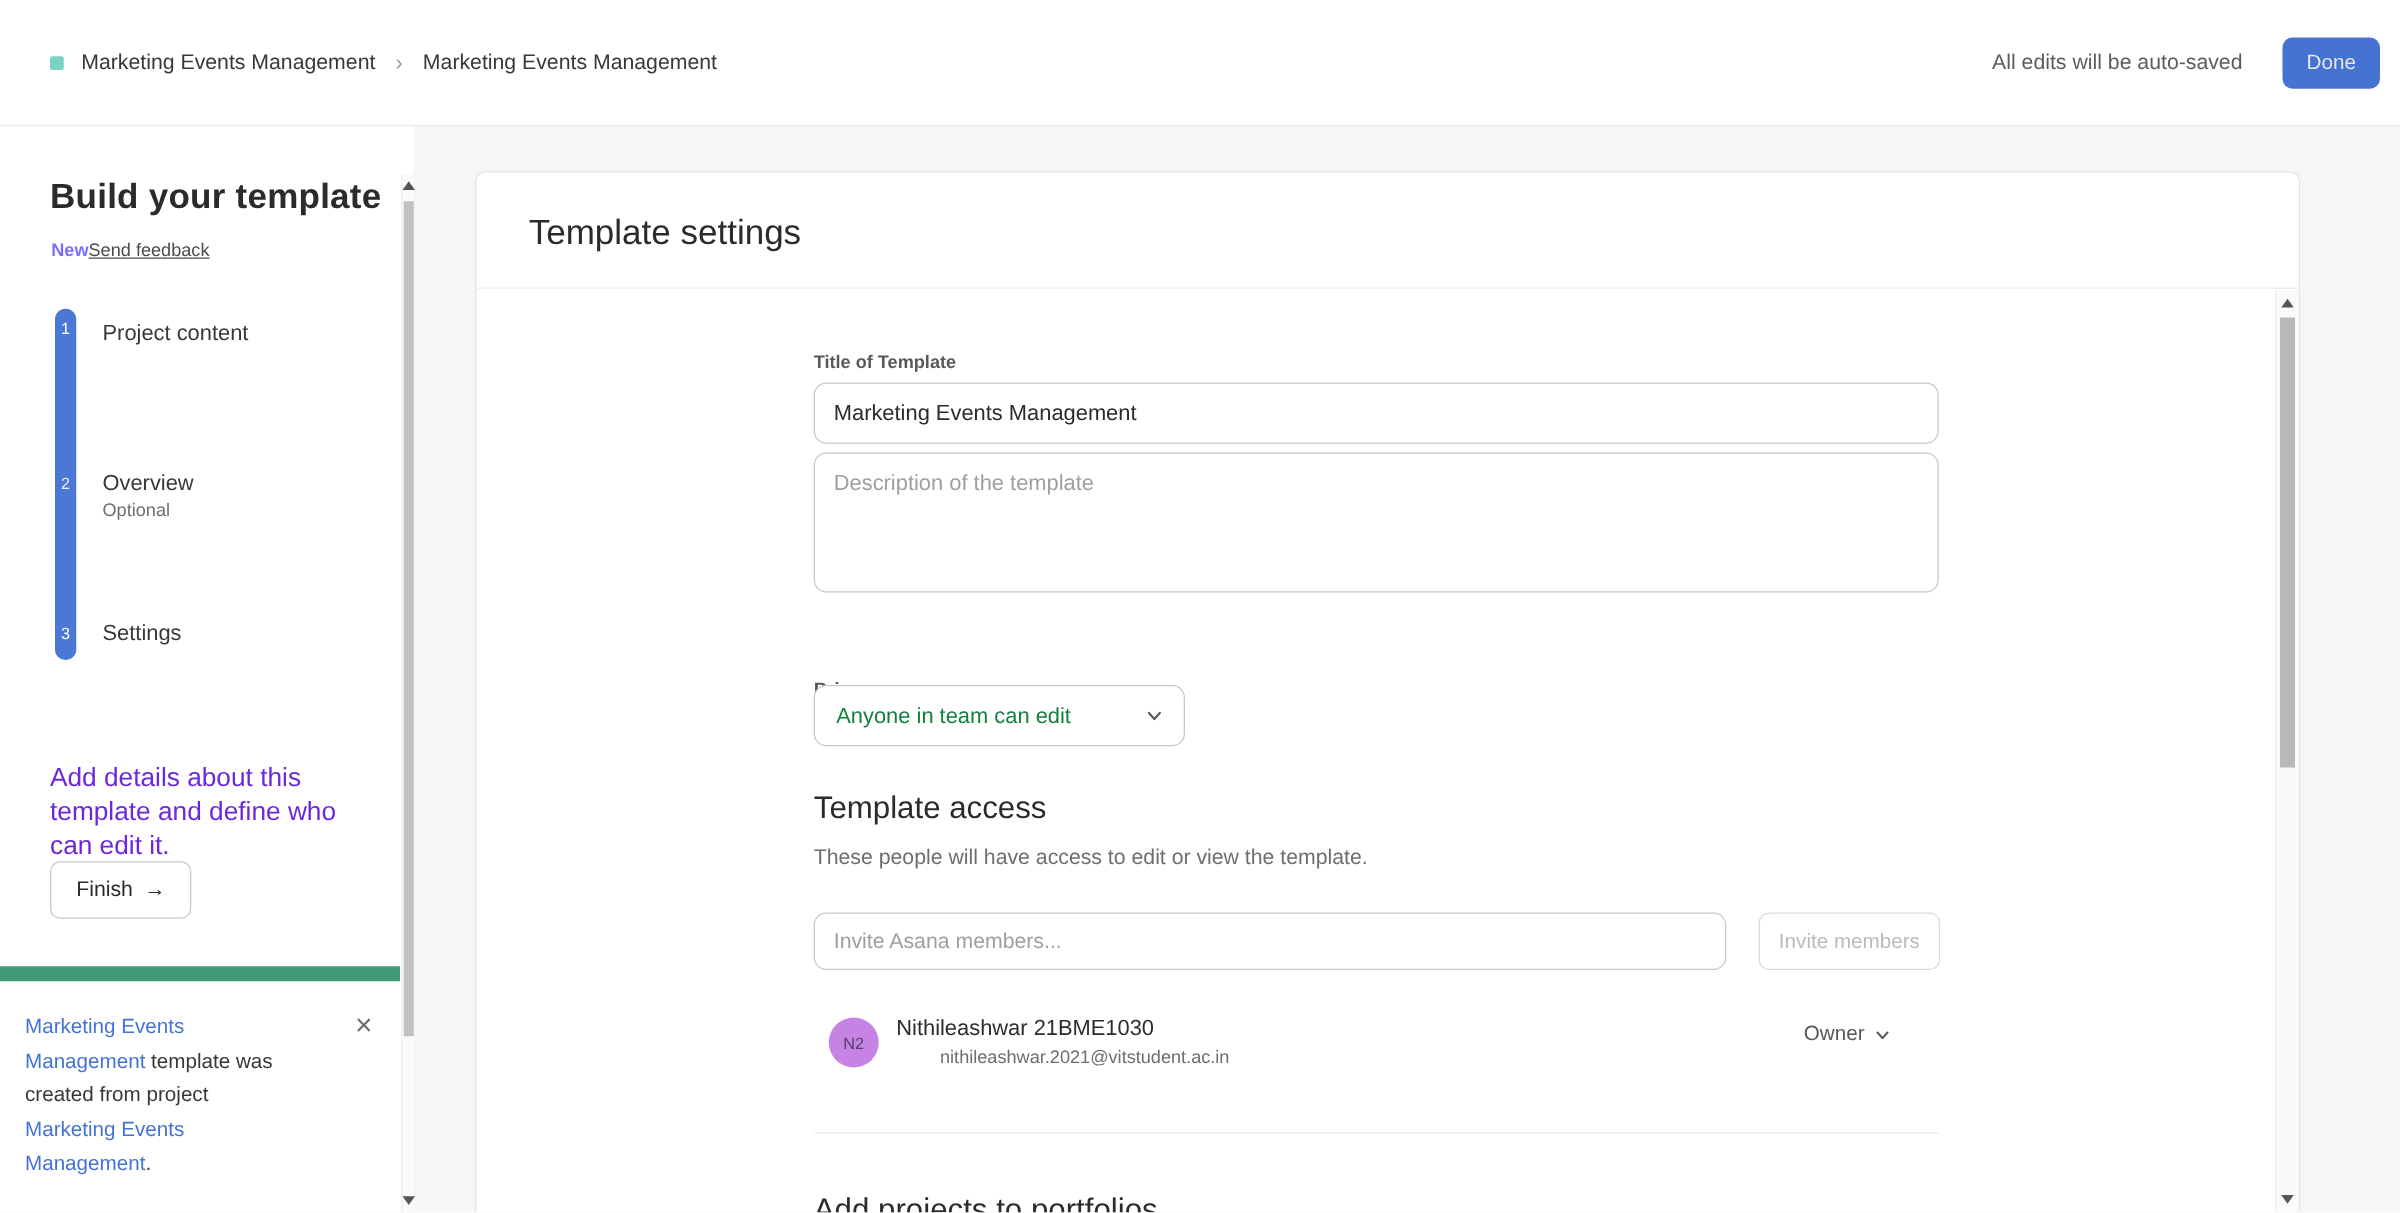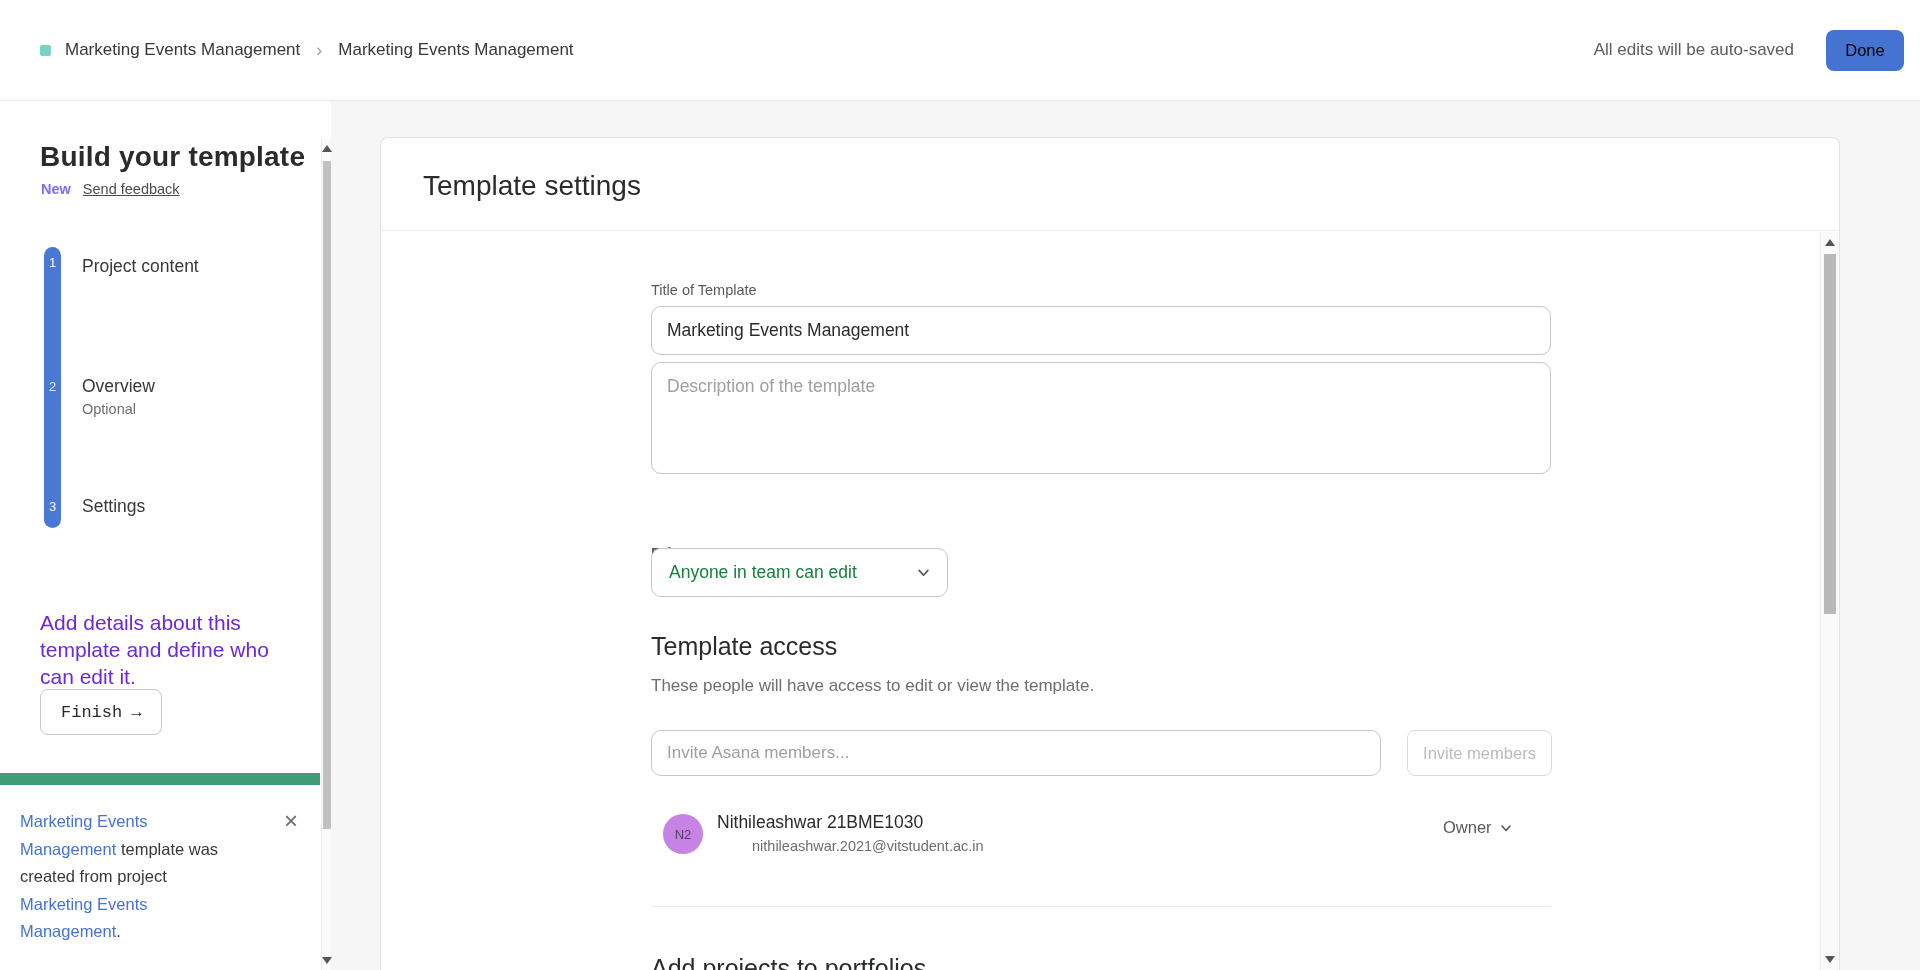--- a/index.html
+++ b/index.html
@@ -22,50 +22,50 @@
   }
   .crumb-square { width:11px; height:11px; border-radius:2px; background:#79d2c3; }
   .crumb-sep { color:#9ca0a4; font-size:18px; padding:0 2px; }
   .crumb-item { cursor:pointer; }
   .autosave {
     position:absolute; right:126px; top:0; height:100px;
     display:flex; align-items:center; font-size:17px; color:#5b5c5e;
   }
   .done-btn {
     position:absolute; right:16px; top:30px; width:78px; height:41px;
-    background:#4573d2; color:#000000; border:none; border-radius:8px;
+    background:#4573d2; color:#e5e5e5; border:none; border-radius:8px;
     font-size:16.5px; font-family:inherit; cursor:pointer;
   }
 
   
   .sidebar {
     position:absolute; left:0; top:101px; width:331px; height:869px;
     background:#ffffff;
   }
   .sb-title { position:absolute; left:40px; top:40px; font-size:28px; font-weight:600; color:#2a2b2d; letter-spacing:0.2px; }
-  .sb-subrow { position:absolute; left:41px; top:80px; display:flex; gap:12px; align-items:baseline; font-size:14.5px; }
+  .sb-subrow { position:absolute; left:41px; top:92px; display:flex; gap:0; align-items:baseline; font-size:14.5px; }
   .sb-new { color:#796eff; font-weight:700; }
   .sb-feedback { color:#4a4c4e; text-decoration:underline; cursor:pointer; }
 
   .step-rail { position:absolute; left:44px; top:146px; width:17px; height:281px; background:#4b78d4; border-radius:9px; }
   .step-num { position:absolute; left:44px; width:17px; text-align:center; color:#ffffff; font-size:13px; line-height:20px; }
   .step-num.n1 { top:152px; }
   .step-num.n2 { top:276px; color:#e8edf8; }
   .step-num.n3 { top:396px; }
   .step-label { position:absolute; left:82px; font-size:17.5px; color:#37383a; }
   .step-label.s1 { top:155px; }
   .step-label.s2 { top:275px; }
   .step-label.s3 { top:395px; }
   .step-sub { position:absolute; left:82px; top:300px; font-size:14.5px; color:#6d6e6f; }
 
   .sb-helper { position:absolute; left:40px; top:508px; width:268px; font-size:21px; line-height:27px; color:#6d28d9; }
   .finish-btn {
     position:absolute; left:40px; top:588px; height:46px; padding:0 20px;
     background:#ffffff; border:1px solid #c9c5c5; border-radius:8px;
-    font-size:17px; font-family:Liberation Mono, monospace; color:#2a2b2d; cursor:pointer;
+    font-size:17px; font-family:Liberation Sans, sans-serif; color:#2a2b2d; cursor:pointer;
     display:flex; align-items:center; gap:9px;
   }
 
   .toast { position:absolute; left:0; top:672px; width:320px; background:#ffffff; }
   .toast-bar { width:320px; height:12px; background:#3f9b78; }
   .toast-body { position:relative; padding:23px 20px 20px 20px; }
   .toast-text { width:215px; font-size:16.5px; line-height:27.5px; color:#37383a; }
   .toast-link { color:#4573d2; cursor:pointer; }
   .toast-close {
     position:absolute; right:22px; top:26px; font-size:24px; line-height:20px;
@@ -89,21 +89,21 @@
     background:#ffffff; border:1px solid #e3e3e3; border-bottom:none;
     border-radius:8px 8px 0 0; overflow:hidden;
   }
   .card-header {
     position:absolute; left:0; top:0; width:100%; height:93px;
     border-bottom:1px solid #ececec;
   }
   .card-header-title { position:absolute; left:42px; top:32px; font-size:28px; font-weight:500; color:#2a2b2d; }
 
   .field-label { position:absolute; left:270px; font-size:14.5px; color:#58595b; }
-  .lbl-title { top:144px; }
+  .lbl-title { top:144px;font-weight:bold; }
   .lbl-privacy { top:382px; font-size:15.5px; font-weight:700;margin-top:24px; }
 
   .title-input {
     position:absolute; left:270px; top:168px; width:900px; height:49px;
     border:1px solid #c9c5c5; border-radius:10px; padding:0 15px;
     font-size:17.5px; font-family:inherit; color:#2a2b2d; background:#fff;
   }
   .desc-textarea {
     position:absolute; left:270px; top:224px; width:900px; height:112px;
     border:1px solid #c9c5c5; border-radius:10px; padding:13px 15px;

